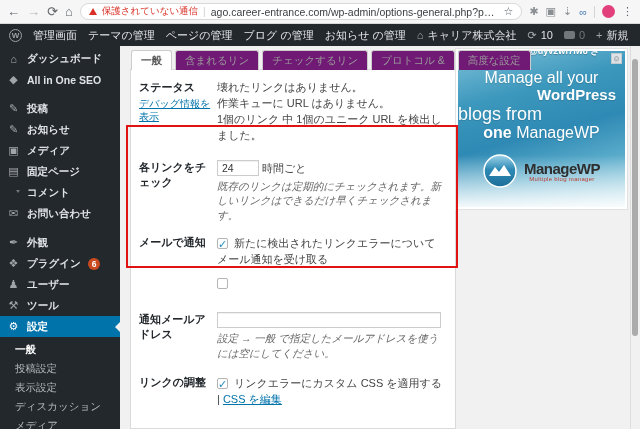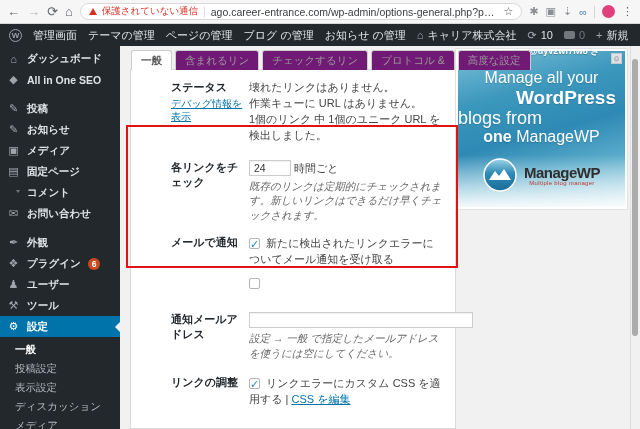--- a/index.html
+++ b/index.html
@@ -70,21 +70,21 @@
   .tab { background:#701a75; border:1px solid #cccccc; border-bottom:none;
     border-radius:3px 3px 0 0; padding:0 9px; font-size:10.5px; color:#9a9a9a;
     display:flex; align-items:center; white-space:nowrap; }
   .tab.active { background:#fff; color:#555; font-weight:bold; }
 
   .panel { position:relative; background:#fff; border:1px solid #d9d9d9; width:326px;
     margin-top:-1px; padding:10px 10px 10px 8px; height:360px; font-size:11px; color:#444; }
 
   .frow { display:flex; }
   .mb16 { margin-bottom:16px; } .mb12 { margin-bottom:12px; } .mb14 { margin-bottom:14px; }
-  .flabel { width:78px; flex-shrink:0; font-weight:bold; color:#23282d; line-height:1.35; font-size:11px;margin-left:32px;}
+  .flabel { width:78px; flex-shrink:0; font-weight:bold; color:#23282d; line-height:1.35; font-size:11px;}
   .ffield { flex:1; min-width:0; line-height:1.45; }
   .desc { font-style:italic; color:#666; margin-top:2px; line-height:1.4; font-size:10.5px; }
   a.wp-link { color:#0073aa; text-decoration:underline; cursor:pointer; }
   .debug-link { display:block; font-weight:normal; font-size:10px; margin-top:2px; }
 
   .num-input { width:42px; height:16px; border:1px solid #cccccc; font-size:10.5px; padding:1px 4px;
     color:#333; font-family:inherit; box-shadow:inset 0 1px 1px rgba(0,0,0,.06); }
   .text-input { width:224px; height:16px; border:1px solid #cccccc; font-size:10.5px; padding:1px 4px;
     color:#333; font-family:inherit; box-shadow:inset 0 1px 1px rgba(0,0,0,.06); }
 
@@ -103,21 +103,21 @@
   .ad-inner { height:100%; position:relative; overflow:hidden; color:#fff;
     background:linear-gradient(165deg,#7cc0d8 0%,#3d98bd 28%,#2e89b4 52%,#56a9c9 72%,#a9d8e7 100%); }
   .ad-inner::after { content:""; position:absolute; left:0; right:0; bottom:0; height:52px;
     background:linear-gradient(to top, rgba(255,255,255,.92), rgba(255,255,255,0)); }
   .greet-row { height:14px; display:flex; align-items:center; justify-content:flex-end; gap:4px;
     padding:0 3px; font-size:9px; font-weight:bold; text-shadow:0 1px 1px rgba(0,0,0,.25); }
   .greet-avatar { width:11px; height:11px; background:#dfe3e7; border:1px solid #c4c9ce;
     color:#8a9097; font-size:8px; line-height:9px; text-align:center; flex-shrink:0; }
   .ad-line { line-height:1.12; text-shadow:0 1px 1px rgba(0,0,0,.15); }
   .l1 { font-size:16px; text-align:center; margin-top:4px; }
-  .l2 { font-size:19px; font-weight:bold; text-align:right; padding-right:9px; }
+  .l2 { font-size:15px; font-weight:bold; text-align:right; padding-right:9px; }
   .l3 { font-size:18px; text-align:left; padding-right:9px; }
   .l4 { font-size:16px; text-align:center; }
   .bold { font-weight:bold; }
   .brand-row { position:relative; z-index:2; margin-top:12px; display:flex; align-items:center;
     justify-content:center; gap:7px; }
   .brand-text { display:flex; flex-direction:column;text-align:center; }
   .brand-name { color:#2e2e2e; font-size:15px; font-weight:bold; text-shadow:none; letter-spacing:-0.5px;}
   .brand-sub { color:#bb3a2e; font-size:6px; text-shadow:none; margin-top:-1px; letter-spacing:.3px;}
 
   

